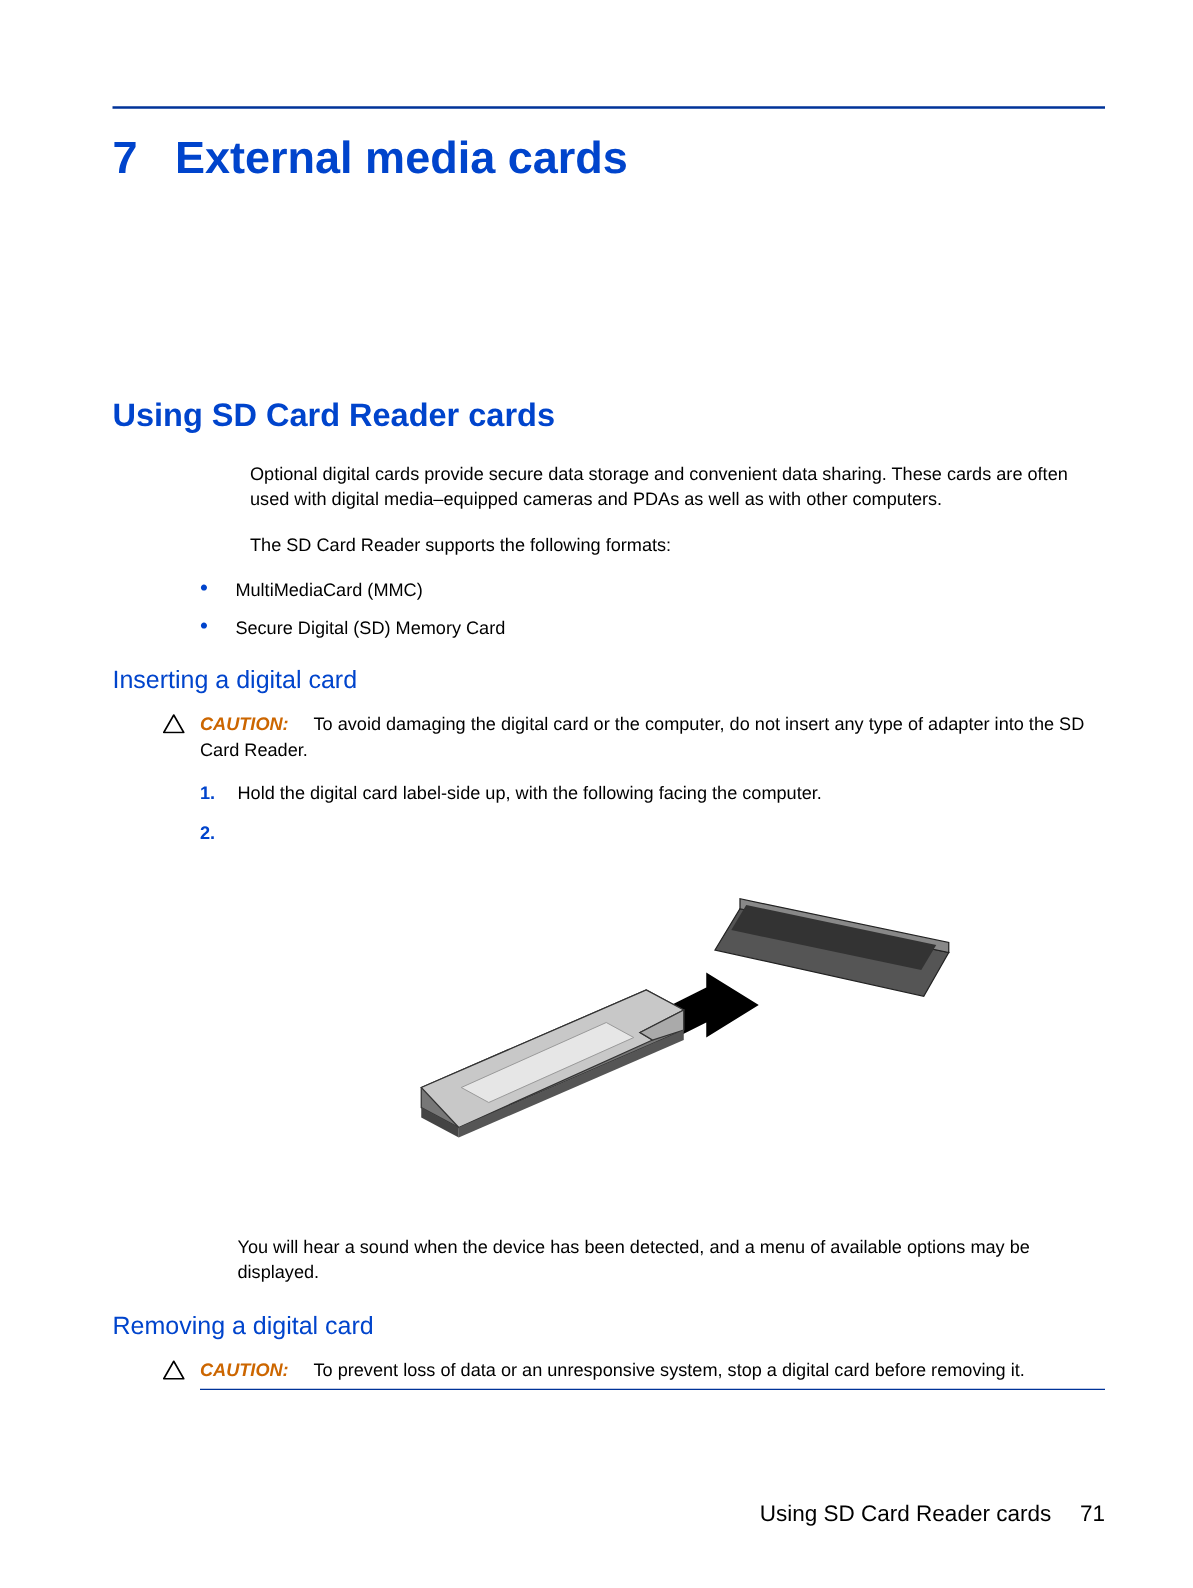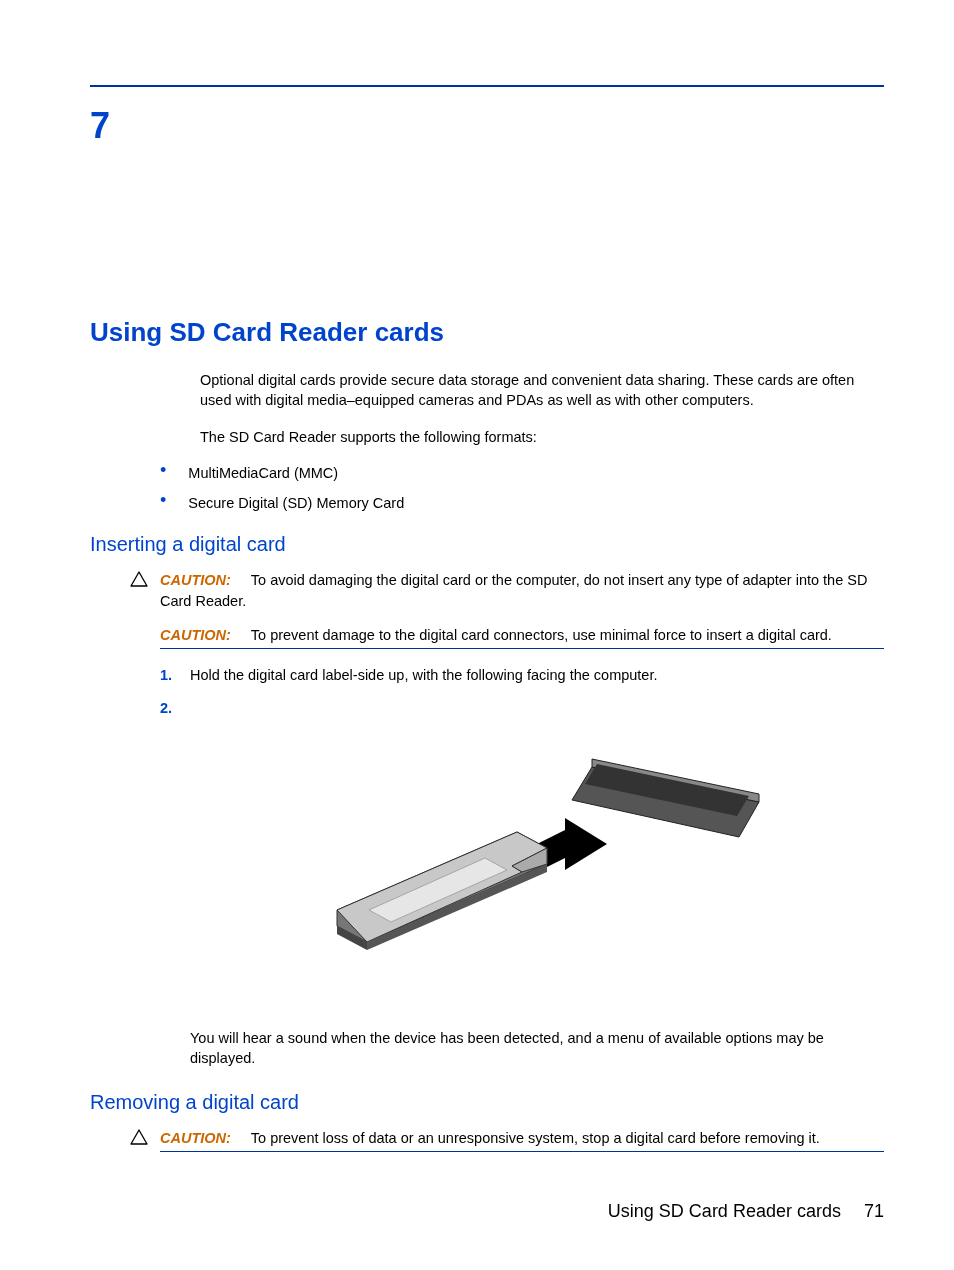--- a/index.html
+++ b/index.html
@@ -155,20 +155,21 @@
       margin-right: 18px;
     }
   </style>
 </head>
 <body>
 
 <div class="page">
   <div class="chapter-rule"></div>
   <div class="chapter-header">
     <span class="chapter-number">7</span>
+    <span class="chapter-title">External media cards</span>
   </div>
 
   <div class="section-h1">Using SD Card Reader cards</div>
   <p class="body-text">Optional digital cards provide secure data storage and convenient data sharing. These cards are often used with digital media–equipped cameras and PDAs as well as with other computers.</p>
   <p class="body-text">The SD Card Reader supports the following formats:</p>
 
   <div class="bullet-list">
     <div class="bullet-item">
       <span class="bullet">•</span>
       <span>MultiMediaCard (MMC)</span>
@@ -187,25 +188,20 @@
         <polygon points="9,1 17,15 1,15" fill="none" stroke="#000" stroke-width="1.3" stroke-linejoin="round"></polygon>
       </svg>
     </span>
     <div class="caution-text-wrap no-border">
       <span class="caution-label">CAUTION:</span>
       <span>&nbsp;&nbsp;&nbsp;</span>
       <span>To avoid damaging the digital card or the computer, do not insert any type of adapter into the SD Card Reader.</span>
     </div>
   </div>
 
-  <div class="caution-indented">
-    <span class="caution-label">CAUTION:</span>
-    <span>&nbsp;&nbsp;&nbsp;</span>
-    <span>To prevent damage to the digital card connectors, use minimal force to insert a digital card.</span>
-  </div>
 
   <div class="numbered-list">
     <div class="numbered-item">
       <span class="num-marker">1.</span>
       <span>Hold the digital card label-side up, with the following facing the computer.</span>
     </div>
     <div class="numbered-item">
       <span class="num-marker">2.</span>
     </div>
   </div>

